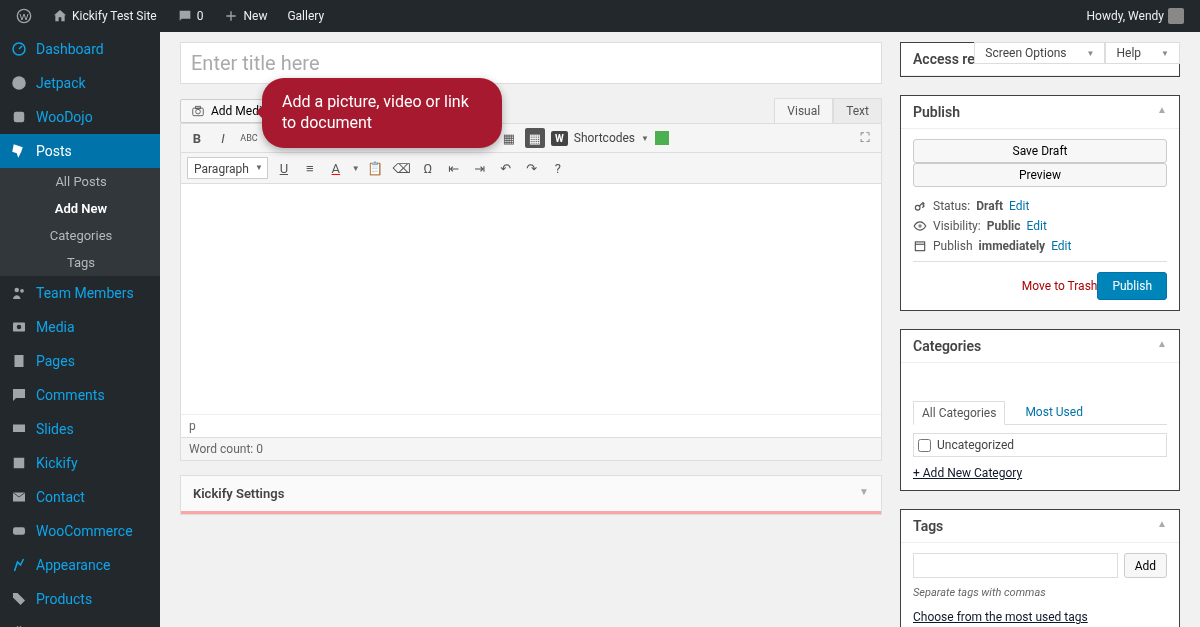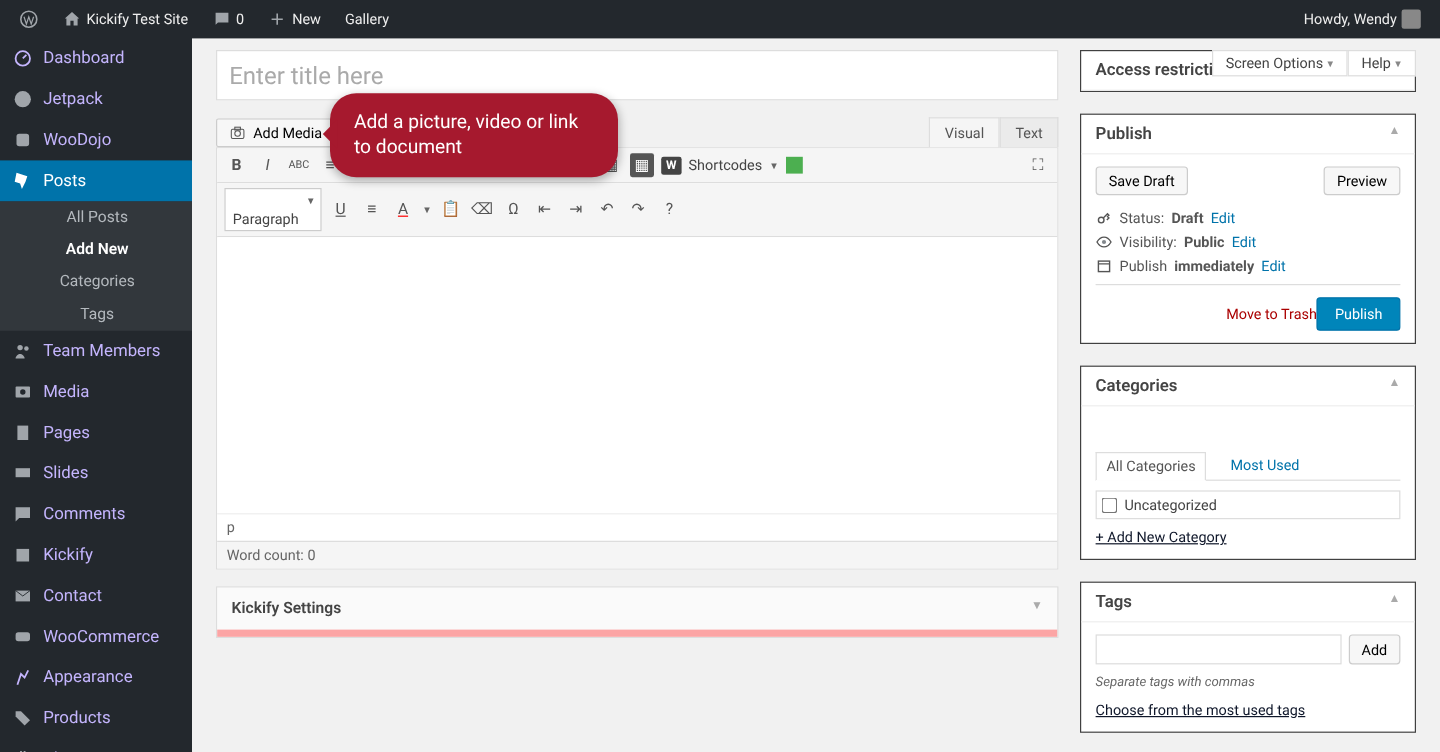--- a/index.html
+++ b/index.html
@@ -5,64 +5,64 @@
 * { margin: 0; padding: 0; box-sizing: border-box; font-family: -apple-system, BlinkMacSystemFont, "Segoe UI", Roboto, sans-serif; }
 body { background: #f1f1f1; color: #444; font-size: 13px; overflow: hidden; }
 .adminbar { height: 32px; background: #23282d; color: #eee; display: flex; align-items: center; padding: 0 8px; font-size: 12px; }
 .adminbar .left { display: flex; align-items: center; gap: 4px; flex: 1; }
 .adminbar .right { display: flex; align-items: center; gap: 6px; }
 .adminbar .ab-item { display: flex; align-items: center; gap: 4px; padding: 0 8px; height: 32px; cursor: pointer; }
 .adminbar svg { width: 16px; height: 16px; fill: #a0a5aa; }
 .avatar { width: 16px; height: 16px; background: #888; border-radius: 2px; }
 .wrap { display: flex; height: calc(100vh - 32px); }
 .sidebar { width: 160px; background: #23282d; color: #eee; font-size: 14px; overflow-y: auto; }
-.sidebar .menu-item { display: flex; align-items: center; gap: 8px; padding: 8px 10px; cursor: pointer; color: #c4b5fd; }
+.sidebar .menu-item { display: flex; align-items: center; gap: 8px; padding: 8px 10px; cursor: pointer; color: #0ea5e9; }
 .sidebar .menu-item.current { background: #0073aa; color: #fff; position: relative; }
 .sidebar .menu-item.current::after { content: ''; position: absolute; right: -8px; top: 50%; margin-top: -8px; border: 8px solid transparent; border-right-color: #f1f1f1; }
 .sidebar .submenu { background: #32373c; font-size: 13px; }
 .sidebar .submenu .sub-item { padding: 6px 12px 6px 14px; cursor: pointer; color: #b4b9be; text-align: center; }
 .sidebar .submenu .sub-item.current { color: #fff; font-weight: 600; }
 .sidebar svg { width: 18px; height: 18px; fill: #a0a5aa; flex-shrink: 0; }
 .sidebar .menu-item.current svg { fill: #fff; }
 .content { flex: 1; padding: 10px 20px 20px 20px; overflow-y: auto; position: relative; }
 .top-options { position: absolute; top: 10px; right: 20px; display: flex; gap: 0; }
-.top-options .opt { background: #fff; border: 1px solid #ddd; padding: 3px 10px; font-size: 12px; cursor: pointer; display: flex; align-items: center; gap: 2px; }
+.top-options .opt { background: #fff; border: 1px solid #ddd; padding: 3px 10px; font-size: 12px; cursor: pointer; display: flex; align-items: center; gap: 20px; }
 .page-title { font-size: 22px; font-weight: 400; color: #23282d; margin-top: 8px; margin-bottom: 12px; }
 .main-area { display: flex; gap: 18px; }
 .editor-col { flex: 1; }
 .side-col { width: 280px; }
 .title-input { width: 100%; padding: 8px 10px; font-size: 20px; border: 1px solid #ddd; background: #fff; color: #555; margin-bottom: 14px; }
 .title-input::placeholder { color: #aaa; }
 .media-row { display: flex; align-items: center; justify-content: space-between; margin-bottom: 0; position: relative; }
 .add-media-btn { border: 1px solid #ccc; background: #f7f7f7; padding: 4px 10px; font-size: 12px; cursor: pointer; display: flex; align-items: center; gap: 6px; border-radius: 2px; }
 .editor-tabs { display: flex; }
 .editor-tabs .tab { padding: 5px 12px; background: #ebebeb; border: 1px solid #ddd; border-bottom: none; cursor: pointer; font-size: 12px; color: #555; }
 .editor-tabs .tab.active { background: #f5f5f5; }
 .editor-box { border: 1px solid #ddd; background: #fff; }
 .toolbar-row { background: #f5f5f5; border-bottom: 1px solid #ddd; padding: 4px 6px; display: flex; align-items: center; gap: 6px; flex-wrap: wrap; font-size: 12px; }
 .tb-btn { width: 20px; height: 20px; display: flex; align-items: center; justify-content: center; cursor: pointer; color: #555; font-size: 13px; }
-.tb-select { border: 1px solid #ccc; padding: 18px 18px 2px 6px; font-size: 12px; background: #fff; cursor: pointer; position: relative; }
+.tb-select { border: 1px solid #ccc; padding: 4px 18px 2px 6px; font-size: 12px; background: #fff; cursor: pointer; position: relative; }
 .tb-select::after { content: '▼'; font-size: 8px; position: absolute; right: 4px; top: 5px; color: #666; }
 .shortcodes-badge { background: #444; color: #fff; padding: 2px 4px; font-size: 10px; font-weight: bold; border-radius: 2px; }
 .green-chip { width: 14px; height: 14px; background: #4caf50; }
 .fullscreen-icon { margin-left: auto; }
 .editor-body { min-height: 230px; background: #fff; }
 .editor-footer { border-top: 1px solid #eee; padding: 4px 8px; font-size: 12px; color: #666; display: flex; justify-content: space-between; background:#fff;}
 .path-p { color: #666; }
 .wordcount { border-top: 1px solid #ddd; padding: 4px 8px; background: #f5f5f5; font-size: 12px; color: #666; }
 .panel { border: 1px solid #ddd; background: #fff; margin-bottom: 18px; margin-top: 14px; }
-.panel-head { background: #fafafa; border-bottom: 6px solid #fca5a5; padding: 10px 12px; font-size: 13px; font-weight: 600; display: flex; justify-content: space-between; cursor: pointer; }
+.panel-head { background: #fafafa; border-bottom: 3px solid #fca5a5; padding: 10px 12px; font-size: 13px; font-weight: 600; display: flex; justify-content: space-between; cursor: pointer; }
 .panel-head .tog { color: #aaa; font-size: 10px; }
 .metabox { border: 1px solid #404040; background: #fff; margin-bottom: 18px; }
 .metabox-head { padding: 8px 12px; font-weight: 600; font-size: 14px; display: flex; justify-content: space-between; border-bottom: 1px solid #eee; cursor: pointer; }
 .metabox-head .tog { color: #aaa; font-size: 10px; }
 .metabox-body { padding: 10px 12px; }
 .btn { border: 1px solid #ccc; background: #f7f7f7; padding: 4px 10px; font-size: 12px; cursor: pointer; border-radius: 3px; }
 .btn-primary { background: #0085ba; border-color: #0073aa; color: #fff; padding: 6px 14px; }
-.publish-row { display: flex; justify-content: space-between; margin-bottom: 12px; }
+.publish-row { display: flex; justify-content: flex-end; margin-bottom: 12px; flex-direction: column; }
 .pub-meta { display: flex; align-items: center; gap: 6px; font-size: 12px; color: #555; margin: 6px 0; }
 .pub-meta svg { width: 14px; height: 14px; fill: #82878c; }
 .pub-meta a { color: #0073aa; text-decoration: none; }
 .pub-actions { border-top: 1px solid #ddd; margin-top: 8px; padding-top: 10px; display: flex; justify-content: flex-end; align-items: center; }
 .trash-link { color: #a00; font-size: 12px; cursor: pointer; }
 .cat-tabs { display: flex; gap: 12px; border-bottom: 1px solid #ddd; margin-bottom: 8px; font-size: 12px; margin-top: 28px; }
 .cat-tabs .ct { padding: 4px 8px; cursor: pointer; color: #0073aa; }
 .cat-tabs .ct.active { border: 1px solid #ddd; border-bottom-color: #fff; margin-bottom: -1px; background: #fff; color: #555; }
 .cat-list { border: 1px solid #ddd; padding: 4px; font-size: 12px; margin-bottom: 8px; }
 .checkbox-row { display: flex; align-items: center; gap: 6px; }
@@ -163,30 +163,30 @@
         <span>Media</span>
       </div>
     <div class="menu-item">
         <svg viewBox="0 0 24 24">
           <rect x="6" y="4" width="12" height="16"></rect>
         </svg>
         <span>Pages</span>
       </div>
     <div class="menu-item">
         <svg viewBox="0 0 24 24">
+          <path d="M4 4h16v12H8l-4 4z"></path>
+        </svg>
+        <span>Comments</span>
+      </div>
+    <div class="menu-item">
+        <svg viewBox="0 0 24 24">
           <rect x="4" y="6" width="16" height="10"></rect>
           <path d="M10 20h4"></path>
         </svg>
         <span>Slides</span>
-      </div>
-    <div class="menu-item">
-        <svg viewBox="0 0 24 24">
-          <path d="M4 4h16v12H8l-4 4z"></path>
-        </svg>
-        <span>Comments</span>
       </div>
     <div class="menu-item">
         <svg viewBox="0 0 24 24">
           <rect x="5" y="5" width="14" height="14"></rect>
         </svg>
         <span>Kickify</span>
       </div>
     <div class="menu-item">
         <svg viewBox="0 0 24 24">
           <rect x="4" y="6" width="16" height="12"></rect>
@@ -238,21 +238,21 @@
         <input class="title-input" placeholder="Enter title here" style="">
         <div class="media-row">
           <button class="add-media-btn">
             <svg width="14" height="14" viewBox="0 0 24 24">
                 <rect x="3" y="7" width="18" height="13" rx="2" fill="none" stroke="#555" stroke-width="1.5"></rect>
                 <circle cx="12" cy="13" r="4" fill="none" stroke="#555" stroke-width="1.5"></circle>
                 <rect x="8" y="4" width="8" height="4" fill="none" stroke="#555" stroke-width="1.5"></rect>
               </svg>
             <span>Add Media</span>
           </button>
-          <div class="callout" style="left:95px;top:-20px">Add a picture, video or link to document</div>
+          <div class="callout" style="left:82px;top:-20px">Add a picture, video or link to document</div>
           <div class="editor-tabs">
             <div class="tab active">Visual</div>
             <div class="tab">Text</div>
           </div>
         </div>
         <div class="editor-box">
           <div class="toolbar-row">
             <div class="tb-btn">
                 <b>B</b>
               </div>

